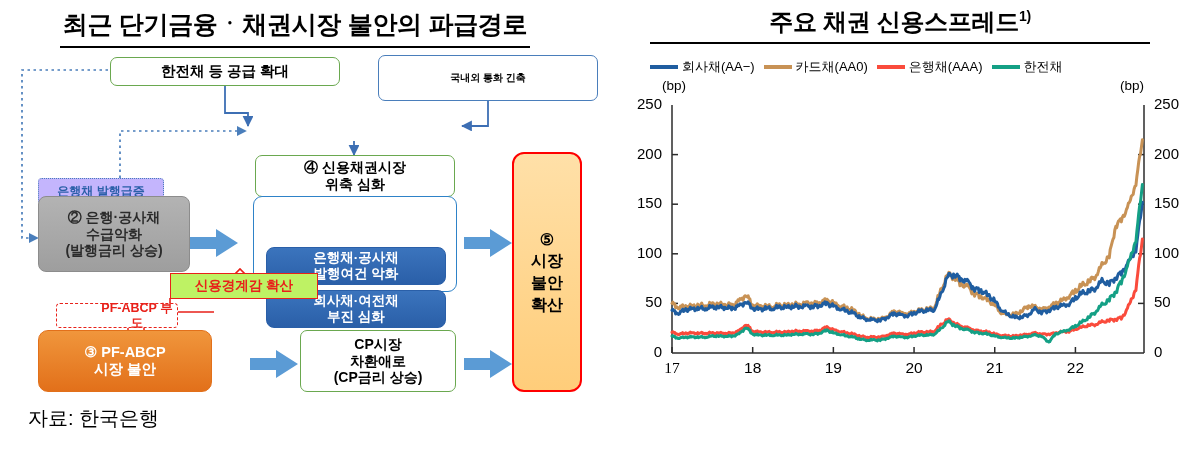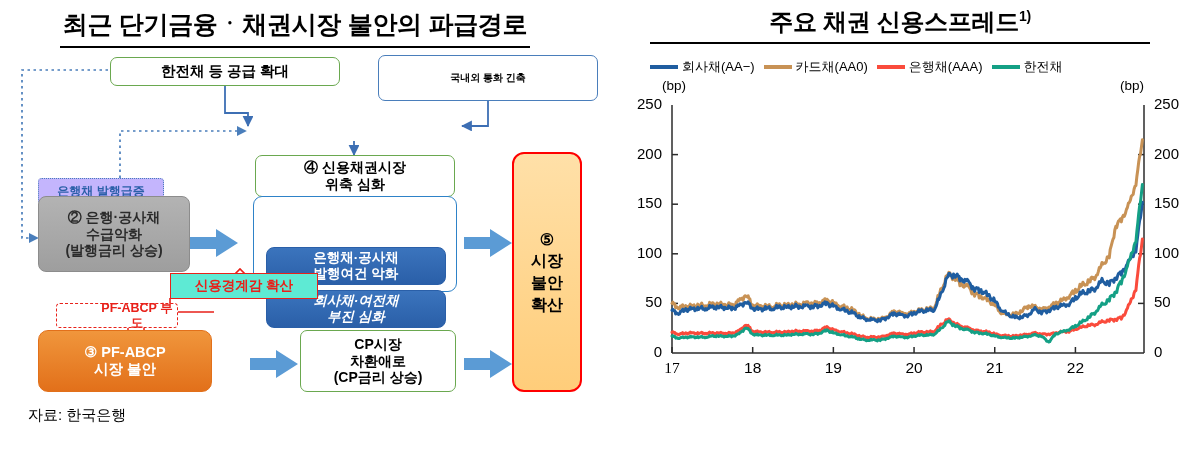--- a/index.html
+++ b/index.html
@@ -71,34 +71,34 @@
   }
   .dotted-blue-box {
     border:1.6px dotted #4a7ebb; border-radius:4px;
     background:#c4b5fd; color:#2a5fa8; font-size:12px;
   }
   .dashed-red-box {
     border:1.8px dashed #e8211a; border-radius:4px;
     background:#fff; color:#e8211a; font-size:12.5px;
   }
   .solid-red-box {
-    border:1.6px solid #e8211a; background:#5eead4;
+    border:1.6px solid #e8211a; background:#bef264;
     color:#e8211a; font-size:13.5px;
   }
   .blue-group-box {
     position:absolute; border:1.6px solid #2e82c8;
     border-radius:9px; background:#fff;
   }
 
   
   #diagram-svg { position:absolute; left:0; top:0; width:610px; height:464px; }
 
   
   .note {
-    position:absolute; font-size:15px; color:#000;
+    position:absolute; font-size:20px; color:#000;
     font-weight:normal; white-space:pre-line; line-height:1.35;
   }
   #left-note  { left:28px; top:405px; }
   #legend {
     position:absolute; left:40px; top:58px; width:520px;
     display:flex; align-items:center; 
     gap:9px; font-size:13px; color:#000;
   }
   .legend-item { display:flex; align-items:center; gap:4px; white-space:nowrap; }
   .legend-swatch { width:28px; height:3.5px; display:inline-block; }
@@ -173,21 +173,21 @@
 
 
   <div class="dbox green-box" style="left:255px; top:155px; width:200px; height:42px; font-size:14px;">④ 신용채권시장
 위축 심화</div>
 
   <div class="blue-group-box" style="left:253px; top:196px; width:204px; height:96px;"></div>
 
   <div class="dbox blue-fill-box" style="left:266px; top:202px; width:180px; height:38px; font-size:13.5px;">은행채·공사채
 발행여건 악화</div>
 
-  <div class="dbox blue-fill-box" style="left:266px; top:245px; width:180px; height:38px; font-size:13.5px;font-style:italic;">회사채·여전채
+  <div class="dbox blue-fill-box" style="left:266px; top:245px; width:180px; height:38px; font-size:13.5px;">회사채·여전채
 부진 심화</div>
 
   <div class="dbox dotted-blue-box" style="left:38px; top:178px; width:126px; height:26px;">은행채 발행급증</div>
 
   <div class="dbox gray-box" style="left:38px; top:196px; width:152px; height:76px; font-size:14px;">② 은행·공사채
 수급악화
 (발행금리 상승)</div>
 
   <div class="dbox dashed-red-box" style="left:56px; top:303px; width:122px; height:25px;padding-left:40px;">PF-ABCP 부도</div>
 

